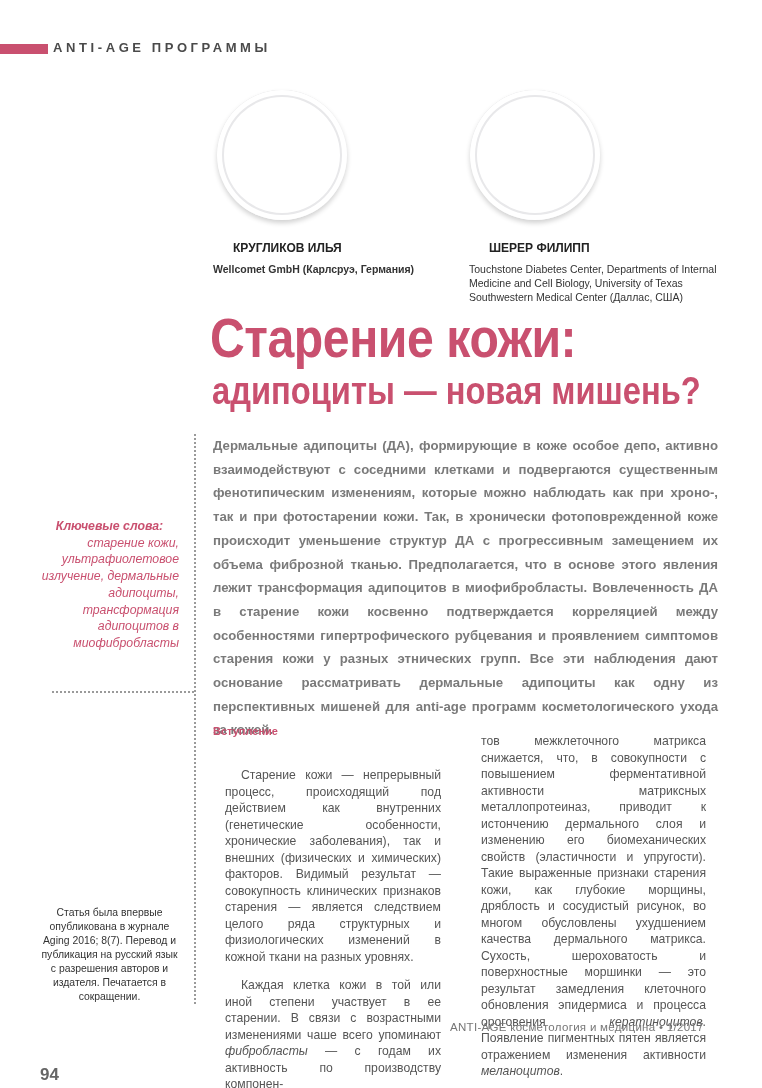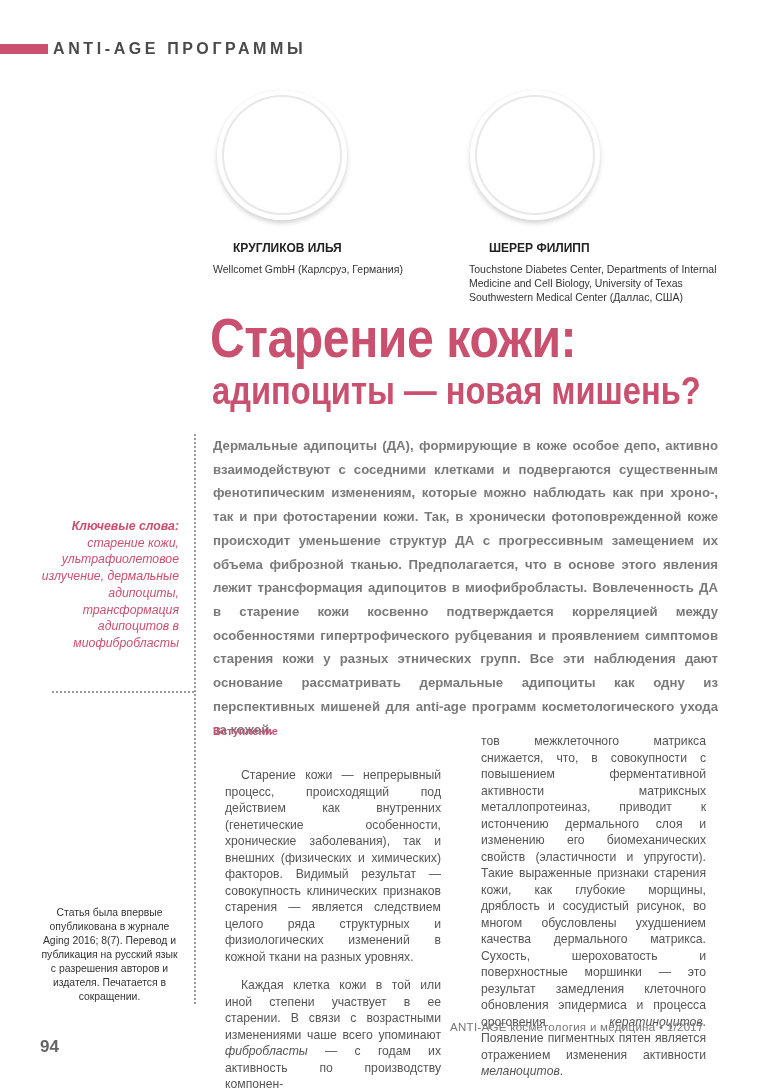--- a/index.html
+++ b/index.html
@@ -2,66 +2,66 @@
 <html><head>
 <meta charset="utf-8">
 <style>
   html, body { margin: 0; padding: 0; background: #ffffff; }
   body { width: 762px; height: 1088px; position: relative; overflow: hidden;
          font-family: "Liberation Sans", sans-serif; color: #4a4a4a; }
   .abs { position: absolute; }
 
   
   .hdr-bar { left: 0; top: 44px; width: 48px; height: 10px; background: #c9506f; }
-  .hdr-title { left: 53px; top: 40px; font-size: 16px; font-weight: bold; letter-spacing: 3.6px; color: #4a4a4a; }
+  .hdr-title { left: 53px; top: 40px; font-size: 13px; font-weight: bold; letter-spacing: 3.6px; color: #4a4a4a; }
 
   
   .circle { width: 130px; height: 130px; border-radius: 50%; background: #fff;
             box-shadow: inset 0 0 0 5px #ffffff, inset 0 0 0 7px #e8e8ea, 0 3px 5px rgba(0,0,0,0.18), inset 2px 3px 4px rgba(0,0,0,0.12); }
   .c1 { left: 217px; top: 90px; }
   .c2 { left: 470px; top: 90px; }
 
   
   .author-name { font-size: 12px; font-weight: bold; color: #222; padding-left: 20px; }
   .author-aff { font-size: 10.5px; line-height: 14px; color: #333; font-family: "Liberation Sans", sans-serif; }
   .a1-name { left: 213px; top: 241px; }
-  .a1-aff { left: 213px; top: 262px; }
+  .a1-aff { left: 213px; top: 262px; font-weight: bold; }
   .a2-name { left: 469px; top: 241px; }
   .a2-aff { left: 469px; top: 262px; width: 250px; }
 
   
   .title1 { left: 210px; top: 306px; font-size: 56px; font-weight: bold; color: #c9506f; letter-spacing: -0.5px; line-height: 64px; transform: scaleX(0.86); transform-origin: left top; white-space: nowrap; }
   .title2 { left: 212px; top: 369px; font-size: 38px; font-weight: bold; color: #c9506f; line-height: 44px; transform: scaleX(0.86); transform-origin: left top; white-space: nowrap; }
 
   
   .abstract { left: 213px; top: 434px; width: 505px; font-size: 13.2px; font-weight: bold; color: #7a7a7a; line-height: 23.7px; text-align: justify; }
 
   
   .vdots { left: 194px; top: 434px; width: 0; height: 570px; border-left: 2px dotted #9a9a9a; }
   .hdots { left: 52px; top: 691px; width: 142px; height: 0; border-top: 2px dotted #9a9a9a; }
 
   
   .keywords { left: 40px; top: 518px; width: 139px; text-align: right; font-size: 12.3px; line-height: 16.7px; font-style: italic; color: #c9506f; }
-  .keywords .kw-label { font-weight: bold; }
+  .keywords .kw-label { font-weight: bold; text-align: center; }
 
   
   .section-h { left: 213px; top: 725px; font-size: 11px; font-weight: bold; color: #c9506f; }
 
   
   .col { font-size: 12.2px; line-height: 16.5px; color: #555; text-align: justify; width: 240px; font-family: "Liberation Sans", sans-serif; }
   .col p { margin: 12px; text-indent: 16px; }
   .col p.noindent { text-indent: 0; }
   .col1 { left: 213px; top: 755px; }
   .col2 { left: 469px; top: 721px; width: 249px; }
 
   
   .note { left: 40px; top: 906px; width: 139px; text-align: center; font-size: 10.4px; line-height: 14px; color: #333; }
 
   
-  .page-num { left: 40px; top: 1037px; font-size: 17px; font-weight: bold; color: #666; }
+  .page-num { left: 40px; top: 1065px; font-size: 17px; font-weight: bold; color: #666; }
   .footer-text { left: 410px; top: 1021px; font-size: 11.5px; color: #777; letter-spacing: 0.3px; white-space: nowrap; margin-left: 40px; }
 </style>
 </head>
 <body>
 
 <div class="abs hdr-bar"></div>
 <div class="abs hdr-title">ANTI-AGE ПРОГРАММЫ</div>
 
 <div class="abs circle c1"></div>
 <div class="abs circle c2"></div>

